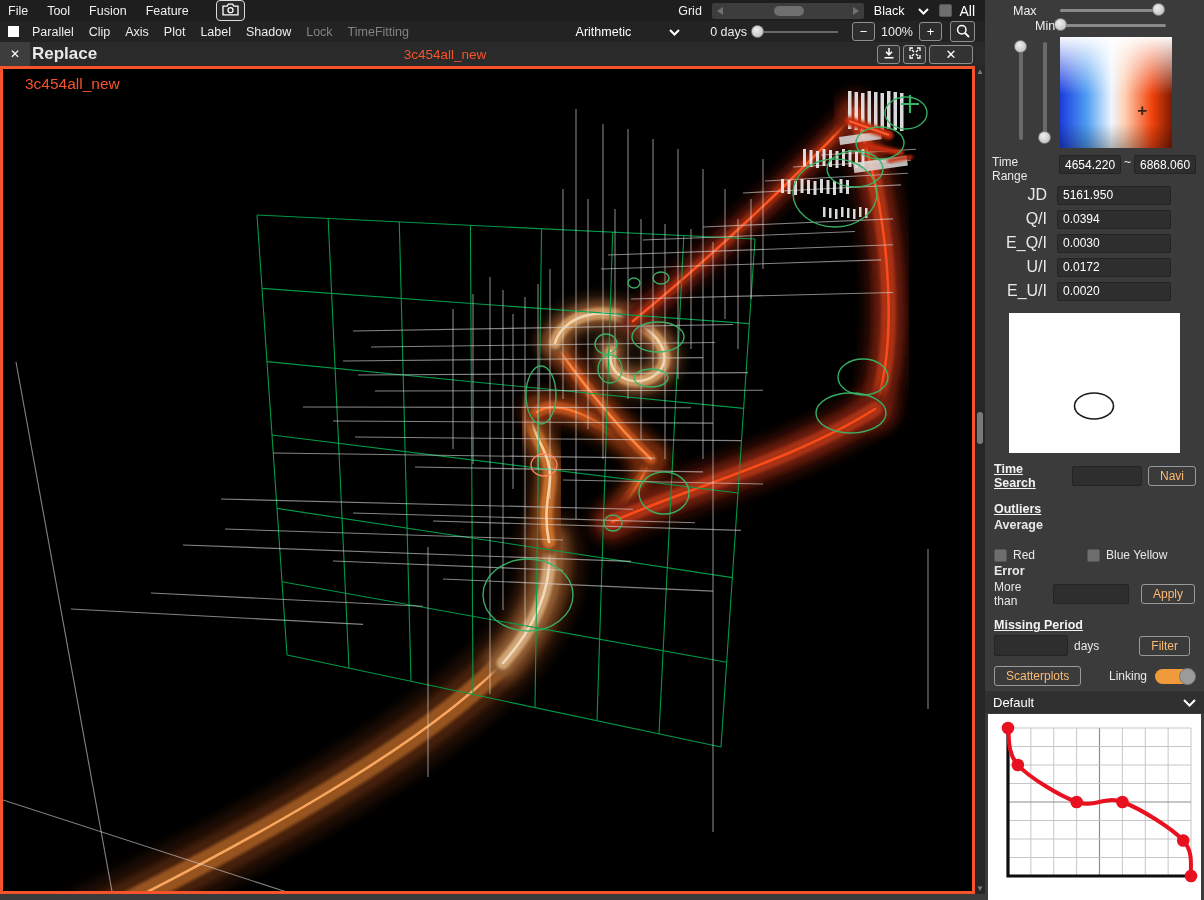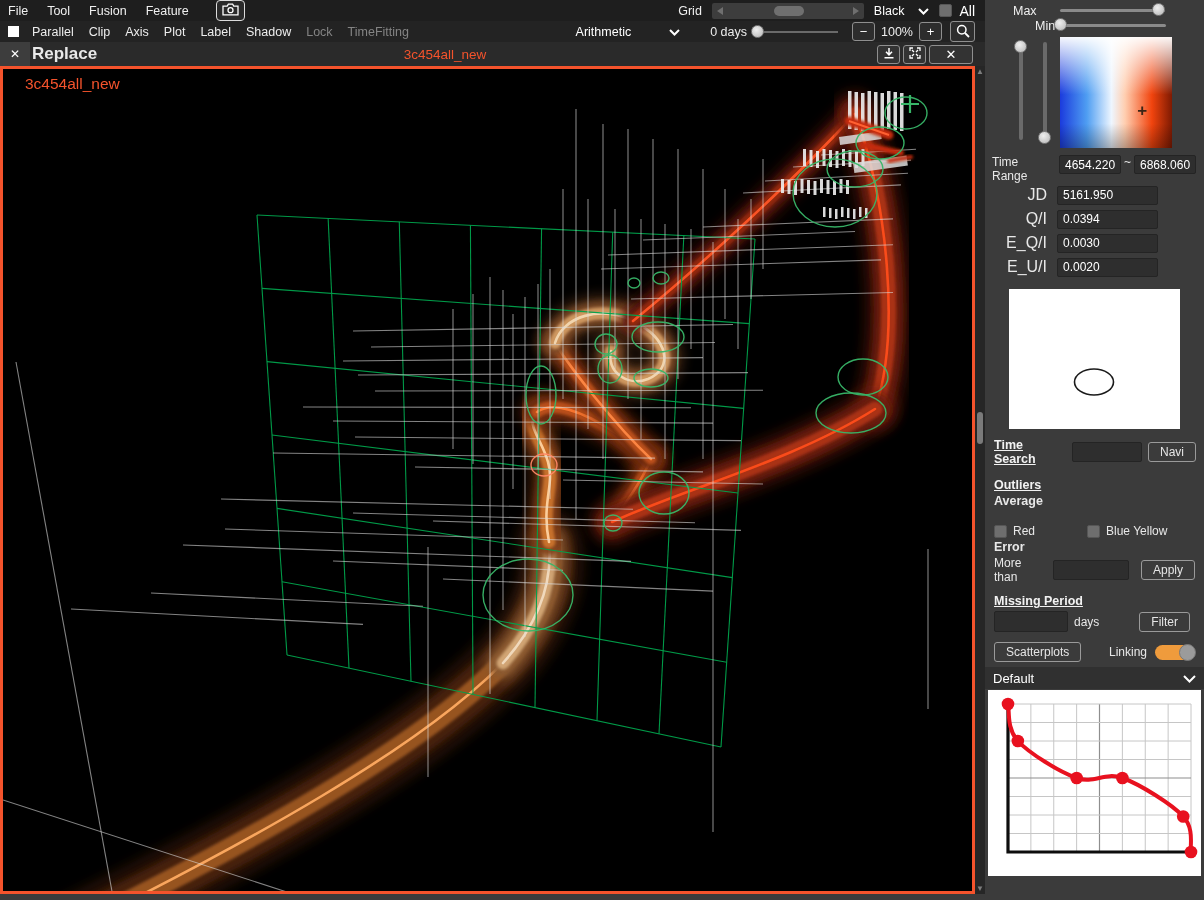--- a/index.html
+++ b/index.html
@@ -81,27 +81,27 @@
   }
   .cp-cursor { position:absolute; left:69%; top:58%; color:#3a2416; font-size:17px; font-weight:bold; }
 
   .tr-row { display:flex; align-items:flex-start; margin:3px 6px 0 7px; gap:3px; }
   .tr-label { font-size:12px; width:64px; }
   .val-input { background:#2e2e2e; border:1px solid #242424; border-radius:2px; color:#fff;
     font-family:"Liberation Sans", sans-serif; font-size:12px; height:19px; padding:0 5px; }
   .tr-row .val-input { width:62px; }
   .field-row { display:flex; align-items:center; height:24px; }
   .field-label { width:72px; text-align:right; padding-right:10px; font-size:16px; }
-  .field-row .val-input { width:101px; }
+  .field-row .val-input { width:114px; }
 
   .preview { margin:10px 0 0 24px; width:171px; height:140px; background:#fff; }
   .ts-row { display:flex; align-items:center; margin:9px 8px 0 9px; gap:6px; }
   .heading { font-weight:bold; text-decoration:underline; font-size:12.5px; color:#f2f2f2; }
   .ts-row .val-input { width:70px; height:20px; }
-  .btn { background:#3b3b3b; border:1px solid #9a9a9a; border-radius:3px; color:#e5e5e5;
+  .btn { background:#3b3b3b; border:1px solid #9a9a9a; border-radius:3px; color:#fdba74;
     font-family:"Liberation Sans", sans-serif; font-size:12px; padding:2px 11px; }
   .sec { margin:0 9px; }
   .outliers-h { margin-top:12px; }
   .sub-h { font-weight:bold; font-size:12.5px; margin-top:2px; }
   .cb-row { display:flex; align-items:flex-end; margin-top:14px; height:16px; }
   .cb-row .cb { margin-right:6px; }
   .cb-gap { width:52px; }
   .mt-row { display:flex; align-items:center; gap:8px; margin-top:2px; }
   .mt-row .val-input { width:76px; height:20px; }
   .mp-h { margin-top:10px; }
@@ -462,20 +462,24 @@
     </div>
     <div class="field-row">
       <span class="field-label">Q/I</span>
       <input class="val-input" value="0.0394" style="">
     </div>
     <div class="field-row">
       <span class="field-label">E_Q/I</span>
       <input class="val-input" value="0.0030" style="">
     </div>
     <div class="field-row">
+      <span class="field-label">U/I</span>
+      <input class="val-input" value="0.0172" style="">
+    </div>
+    <div class="field-row">
       <span class="field-label">E_U/I</span>
       <input class="val-input" value="0.0020" style="">
     </div>
 
     <div class="preview">
       <svg width="171" height="140" viewBox="0 0 171 140">
         <ellipse cx="85" cy="93" rx="19.5" ry="13" fill="none" stroke="#1a1a1a" stroke-width="1.6"></ellipse>
       </svg>
     </div>
 

